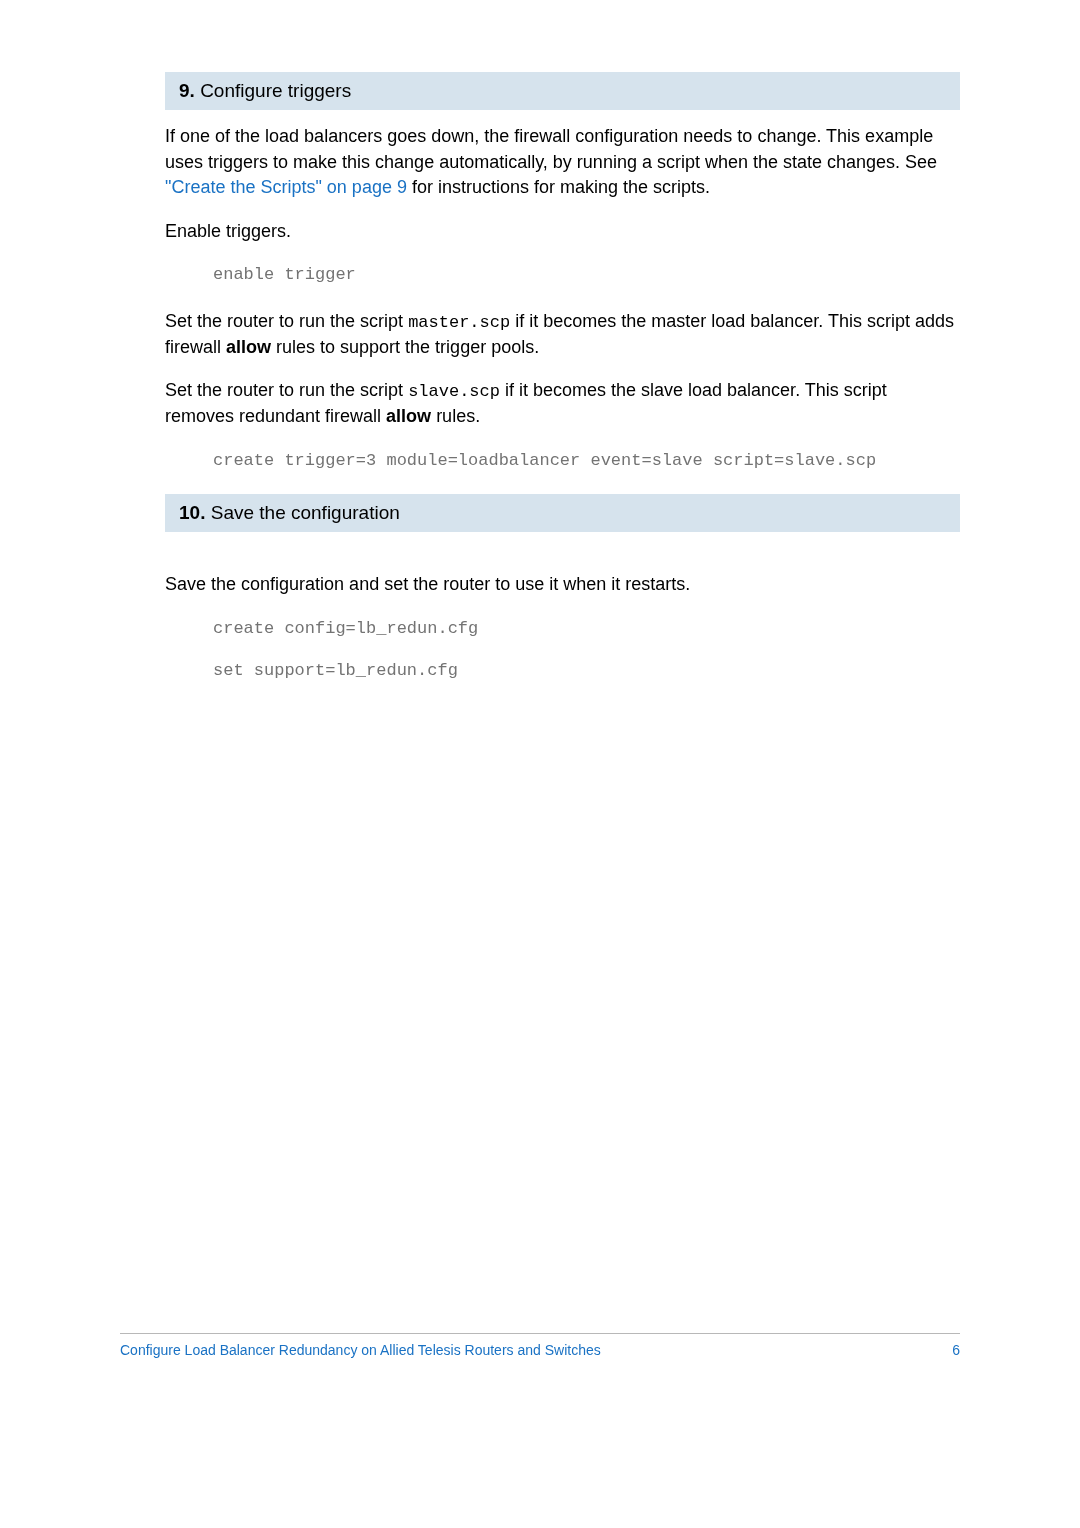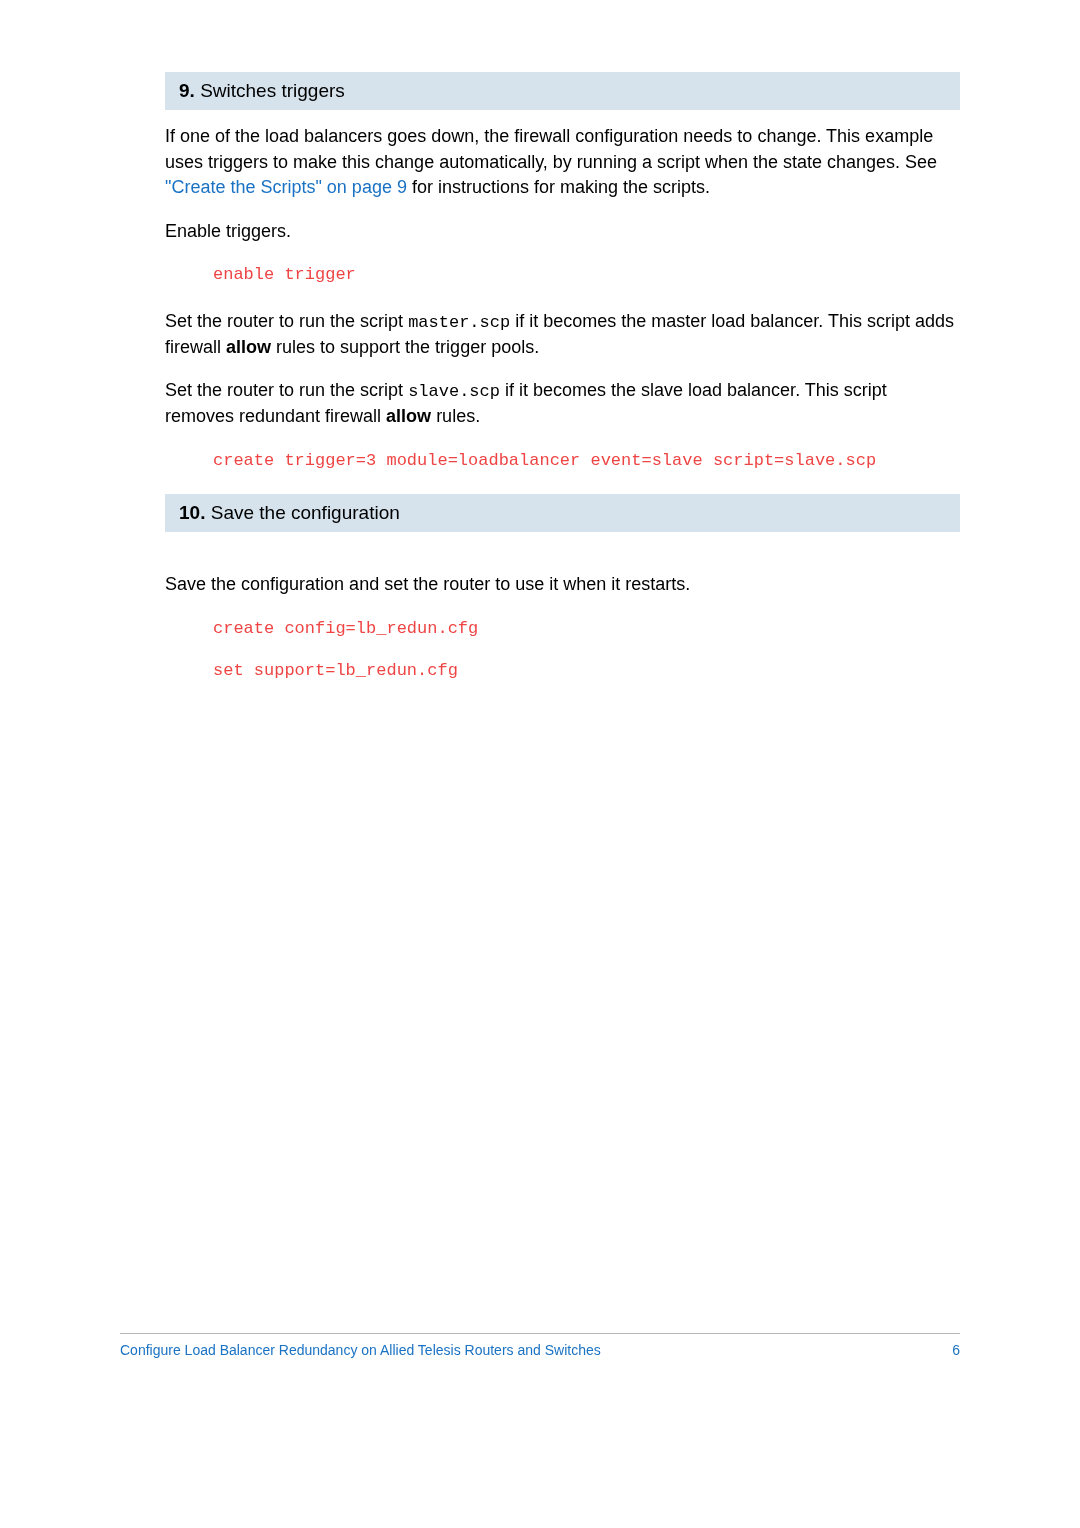--- a/index.html
+++ b/index.html
@@ -40,21 +40,21 @@
   .mono {
     font-family: Liberation Mono, monospace;
     font-size: 17px;
   }
   .code-block {
     font-family: "Courier New", Courier, monospace;
     font-size: 17px;
     white-space: pre;
     margin: 0 0 20px 48px;
     line-height: 1.55;
-    color: #ef4444;
+    color: #737373;
   }
   .footer {
     position: absolute;
     bottom: 42px;
     left: 120px;
     right: 120px;
     border-top: 1px solid #b8b8b8;
     padding-top: 8px;
     font-size: 14px;
     color: #1a72c4;
@@ -66,21 +66,21 @@
     color: #1a72c4;
   }
 </style>
 </head>
 <body>
 
 <div class="page">
 
   <div class="step-header">
     <span class="step-num">9.</span>
-    <span>Switches triggers</span>
+    <span>Configure triggers</span>
   </div>
 
   <p class="body-text">
     <span>If one of the load balancers goes down, the firewall configuration needs to change. This example uses triggers to make this change automatically, by running a script when the state changes. See </span><span class="link">"Create the Scripts" on page 9</span><span> for instructions for making the scripts.</span>
   </p>
 
   <p class="body-text">Enable triggers.</p>
 
   <div class="code-block">enable trigger</div>
 

